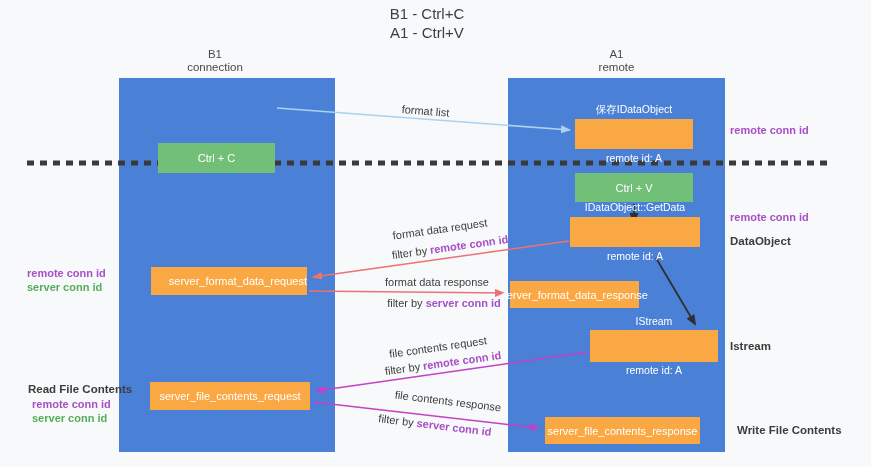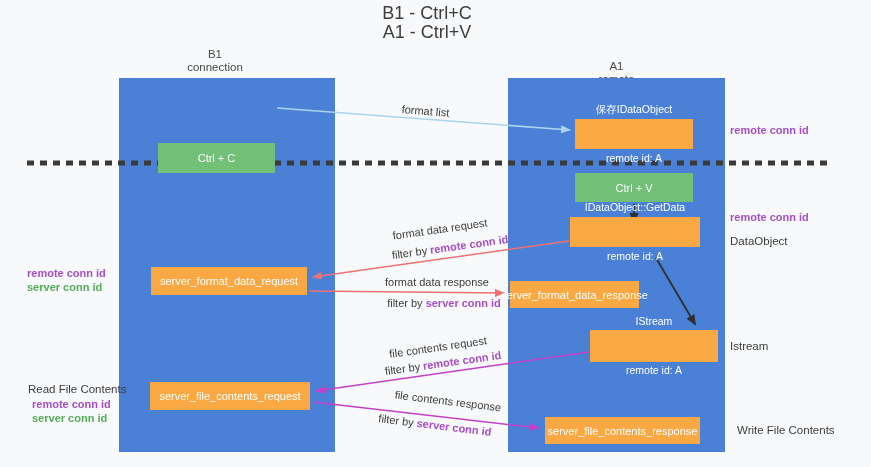--- a/index.html
+++ b/index.html
@@ -15,62 +15,62 @@
     --background:#f8f9fa;
   }
   html,body{margin:0;padding:0;}
   body{font-family:"Liberation Sans",sans-serif;background:#fff;}
   .canvas{
     position:relative;width:871px;height:467px;background:var(--background);
     overflow:hidden;
   }
   .title{
     position:absolute;left:292px;top:4px;width:270px;text-align:center;
-    font-size:18px;line-height:19px;color:#3d3d3d;
+    font-size:15px;line-height:19px;color:#3d3d3d;
   }
   .col-header{
     position:absolute;text-align:center;font-size:11.5px;line-height:13px;color:#4a4a4a;
   }
   .column{
     position:absolute;top:78px;height:374px;background:var(--column-blue);
   }
   .arrows{position:absolute;left:0;top:0;width:871px;height:467px;}
   .box{
     position:absolute;display:flex;flex-direction:column;align-items:center;
     justify-content:center;color:#fff;text-align:center;font-size:11px;
   }
   .box.orange{background:var(--box-orange);gap:36px;}
   .box.green{background:var(--box-green);}
   .box.two-line{font-size:10.5px;line-height:13px;}
   .flow-label{
     position:absolute;white-space:nowrap;font-size:11px;color:#3d3d3d;
   }
   .flow-label .prefix{margin-right:3px;}
   .flow-label .key{font-weight:bold;color:var(--text-purple);}
-  .side-label{position:absolute;white-space:nowrap;font-size:11.5px;color:#3c3c3c;}
+  .side-label{position:absolute;white-space:nowrap;font-size:11.5px;color:#3c3c3c;font-weight:bold;}
   .side-label.purple{font-weight:bold;color:var(--text-purple);font-size:11px;}
   .conn-id-block{position:absolute;font-size:11px;font-weight:bold;line-height:14px;white-space:nowrap;}
   .conn-id-block .remote{color:var(--text-purple);}
   .conn-id-block .server{color:var(--text-green);}
 </style>
 </head>
 <body>
 
 <div class="canvas">
 
   <div class="title">
     <div>B1 - Ctrl+C</div>
     <div>A1 - Ctrl+V</div>
   </div>
 
   <div class="col-header" style="left:107px;top:48px;width:216px;">
     <div>B1</div>
     <div>connection</div>
   </div>
-  <div class="col-header" style="left:508px;top:48px;width:217px;margin-top:12px;">
+  <div class="col-header" style="left:508px;top:48px;width:217px;">
     <div>A1</div>
     <div>remote</div>
   </div>
 
   <div class="column" style="left:119px;width:216px;"></div>
   <div class="column" style="left:508px;width:217px;"></div>
 
   <svg class="arrows" viewBox="0 0 871 467">
     <defs>
       <marker id="ah-blue" markerUnits="userSpaceOnUse" markerWidth="10" markerHeight="8" refX="9" refY="4" orient="auto">
@@ -115,21 +115,21 @@
 
   <div class="box green" style="left:575px;top:173px;width:118px;height:29px;align-items:center;">
     <div>Ctrl + V</div>
   </div>
 
   <div class="box orange two-line" style="left:570px;top:217px;width:130px;height:30px;">
     <div>IDataObject::GetData</div>
     <div>remote id: A</div>
   </div>
 
-  <div class="box orange" style="left:151px;top:267px;width:156px;height:28px;">
+  <div class="box orange" style="left:151px;top:267px;width:156px;height:28px;align-items:flex-end;">
     <div>server_format_data_request</div>
   </div>
 
   <div class="box orange" style="left:510px;top:281px;width:129px;height:27px;">
     <div>server_format_data_response</div>
   </div>
 
   <div class="box orange two-line" style="left:590px;top:330px;width:128px;height:32px;">
     <div>IStream</div>
     <div>remote id: A</div>

